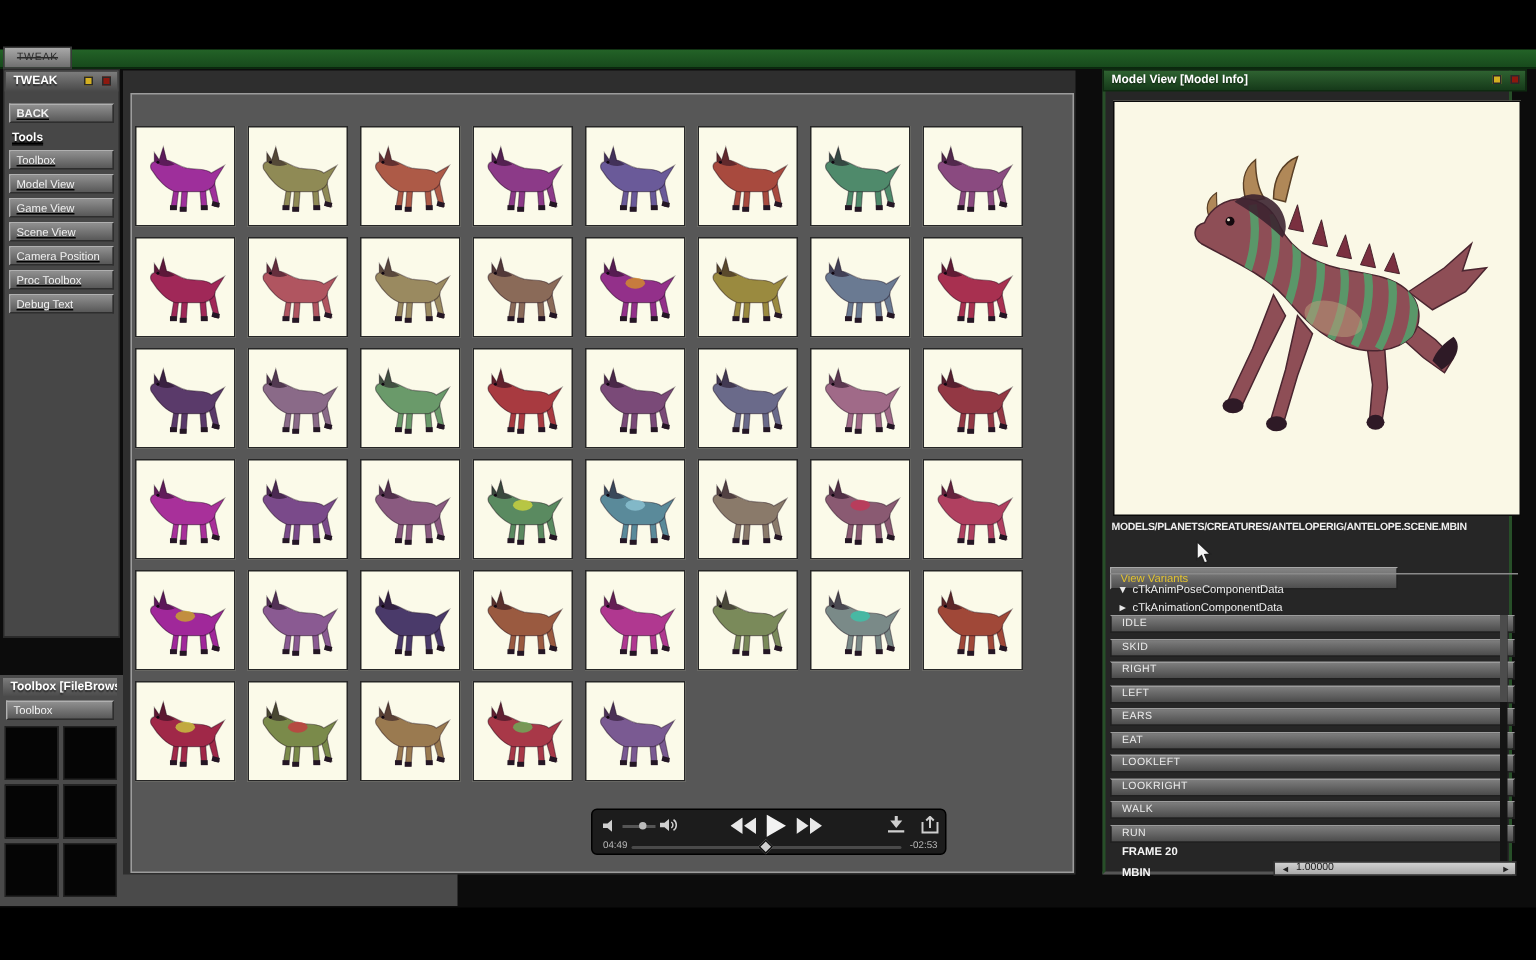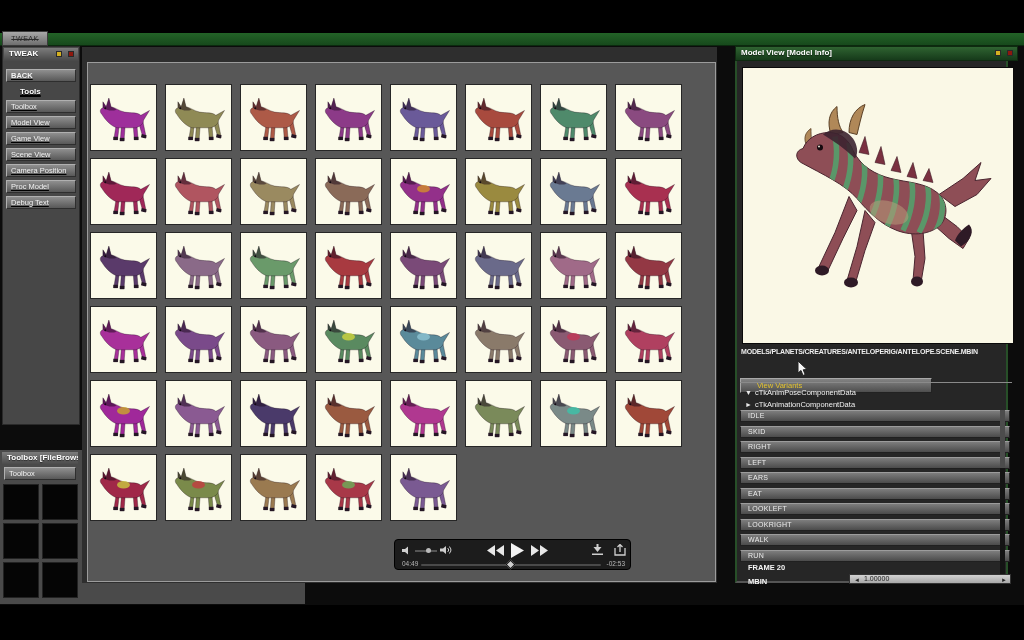--- a/index.html
+++ b/index.html
@@ -24,21 +24,21 @@
   .dots { position:absolute; right:4px; top:3px; display:flex; gap:6px; }
   .dot { width:6px; height:6px; border:1px solid #2a2a2a; }
   .dot.y { background:#d4b021; } .dot.r { background:#8e180e; }
 
   
   .tweak-panel { position:absolute; left:2px; top:46px; width:78px; height:379px; background:#474747; border:1px solid #2a2a2a; }
   .tweak-panel .tbar { left:0; top:0; width:76px; }
   .sbtn { margin:0 3px 3px 3px; height:13px; background:linear-gradient(180deg,#8f8f8f,#585858);
           border:1px solid; border-color:#b0b0b0 #2e2e2e #2e2e2e #b0b0b0; color:#f2f2f2;
           font-size:7.5px; line-height:11px; padding-left:4px; white-space:nowrap; overflow:hidden; }
-  .slabel { margin:5px 3px 4px 17px; color:#fff; font-size:8px; font-weight:bold; text-shadow:0 1px 1px #000; }
+  .slabel { margin:5px 3px 4px 5px; color:#fff; font-size:8px; font-weight:bold; text-shadow:0 1px 1px #000; }
   #tweak-buttons { padding-top:0; }
   .tweak-body { padding-top:8px;text-decoration:underline; }
 
   
   .fb-panel { position:absolute; left:0; top:450px; width:305px; height:154px; background:#4a4a4a; z-index:1; }
   .fb-panel .tbar { left:1px; top:1px; width:78px; }
   .fb-toolbox-btn { position:absolute; left:4px; top:17px; width:72px; height:13px;
           background:linear-gradient(180deg,#8f8f8f,#585858); border:1px solid; border-color:#b0b0b0 #2e2e2e #2e2e2e #b0b0b0;
           color:#f2f2f2; font-size:7.5px; line-height:11px; padding-left:4px; }
   .fb-squares { position:absolute; left:3px; top:34px; width:76px; height:118px; display:grid;
@@ -67,21 +67,21 @@
   
   .mv-win { position:absolute; left:735px; top:46px; width:273px; height:537px; z-index:2;
             background:#262626; border-left:2px solid #274f28; border-right:2px solid #274f28; border-bottom:2px solid #555; }
   .mv-win .tbar { left:-2px; top:0; width:283px; }
   .mv-viewport { position:absolute; left:5px; top:21px; width:272px; height:277px;
                  background:#faf8e6; border:1px solid #0a0a0a; }
   .mv-path { position:absolute; left:4px; top:302px; width:274px; color:#eee; font-size:7px;
              letter-spacing:-.2px; white-space:nowrap; font-weight:bold; }
   .mv-variants { position:absolute; left:3px; top:312px; width:192px; height:15px;
                  background:linear-gradient(180deg,#848484,#4e4e4e); border:1px solid; border-color:#a8a8a8 #222 #222 #a8a8a8;
-                 color:#e3c32e; font-size:7.5px; line-height:13px; padding-left:16px;margin-top:20px; }
+                 color:#e3c32e; font-size:7.5px; line-height:13px; padding-left:6px;margin-top:20px; }
   .mv-sep { position:absolute; left:3px; top:336px; width:272px; height:1px; background:#8a8a8a; }
   .tree-row { position:absolute; left:8px; color:#f0f0f0; font-size:7.5px; white-space:nowrap; }
   .tree-row .tri { display:inline-block; width:10px; color:#e8e8e8; font-size:7px; }
   .anims { position:absolute; left:3px; top:364px; width:270px; }
   .abtn { height:12px; margin-bottom:3.5px; background:linear-gradient(180deg,#7d7d7d,#4b4b4b);
           border:1px solid #202020; border-top-color:#9c9c9c; color:#ececec; font-size:7px;
           line-height:10px; padding-left:7px; letter-spacing:.3px; }
   .mv-scroll { position:absolute; right:1px; top:364px; width:5px; height:168px; background:#141414; }
   .mv-scroll .thumb { position:absolute; left:0; top:0; width:5px; height:58px; background:#4c4c4c; }
   .mv-frame { position:absolute; left:11px; top:517px; color:#f5f5f5; font-size:7.5px; font-weight:bold; }
@@ -111,21 +111,21 @@
     </div>
     <div class="tweak-body" style="position:absolute;left:0;top:14px;width:76px;">
       <div class="sbtn" style="font-weight:bold;">BACK</div>
       <div class="slabel">Tools</div>
       <div id="tweak-buttons">
           <div class="sbtn">Toolbox</div>
           <div class="sbtn">Model View</div>
           <div class="sbtn">Game View</div>
           <div class="sbtn">Scene View</div>
           <div class="sbtn">Camera Position</div>
-          <div class="sbtn">Proc Model</div>
+          <div class="sbtn">Proc Toolbox</div>
           <div class="sbtn">Debug Text</div>
         </div>
     </div>
   </div>
 
   <div class="fb-panel">
     <div class="tbar tbar-dark">
       <span>Toolbox  [FileBrowser]</span>
     </div>
     <div class="fb-toolbox-btn">Toolbox</div>

